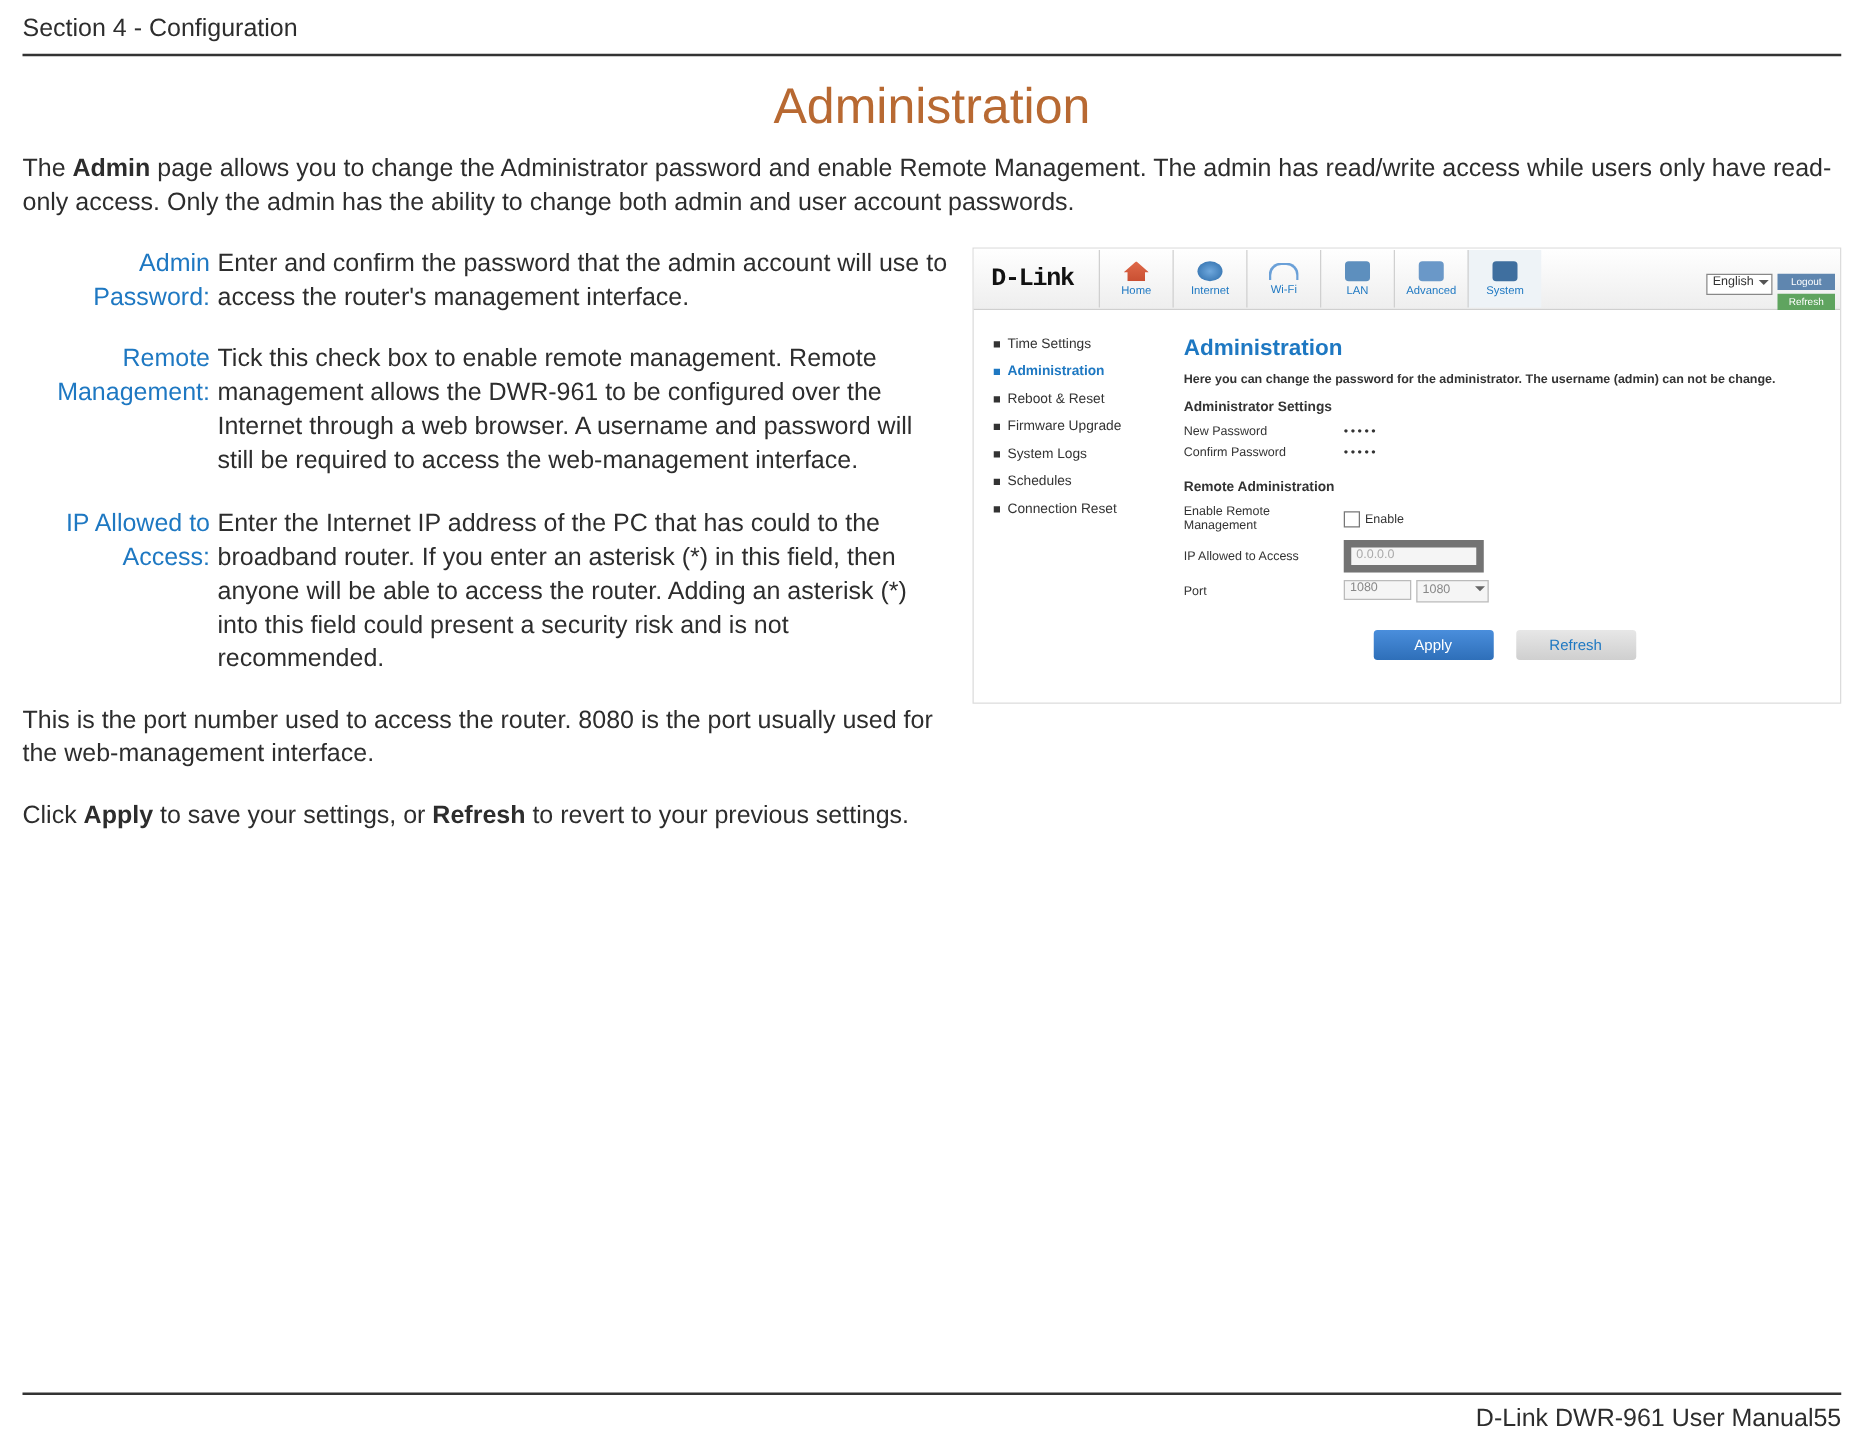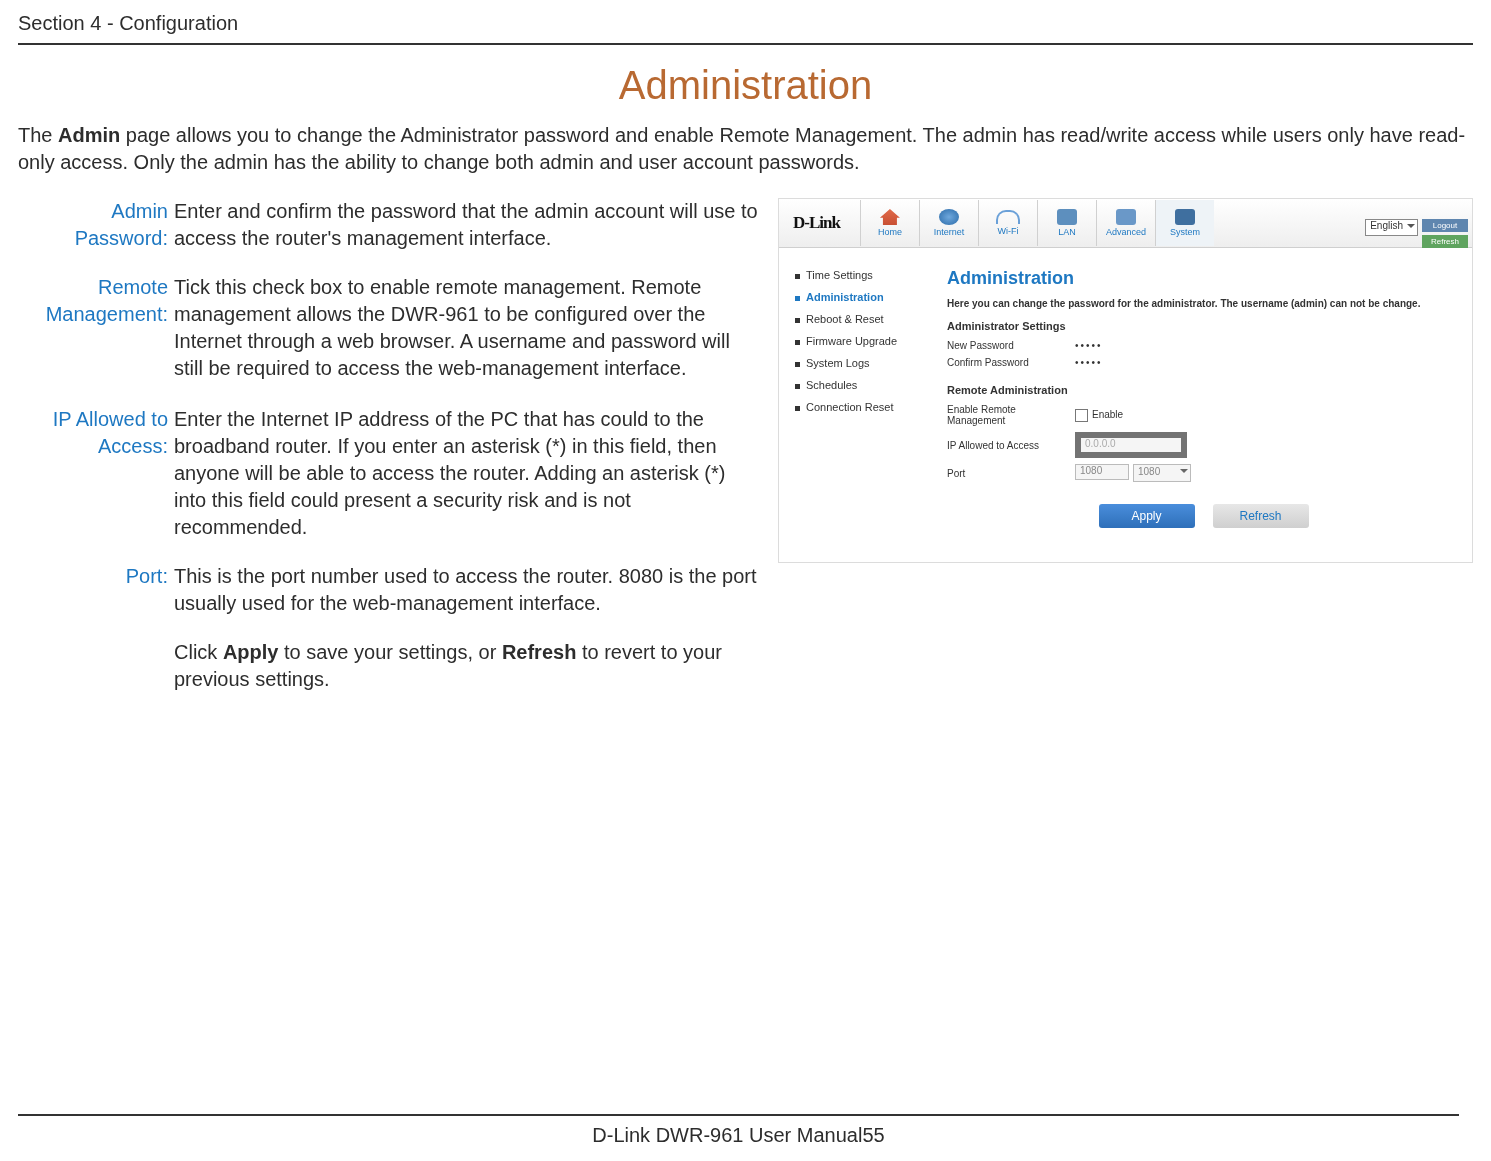--- a/index.html
+++ b/index.html
@@ -11,21 +11,21 @@
   .content{display:flex;gap:20px}
   .defs{flex:0 0 740px}
   .row{display:flex;margin-bottom:22px}
   .term{flex:0 0 150px;text-align:right;color:#1e78c2;font-size:20px;font-weight:500;padding-right:6px;line-height:1.35}
   .desc{flex:1;font-size:20px;line-height:1.35}
   .desc b{font-weight:700}
   
   .shot{flex:1;position:relative}
   .shot-box{border:1px solid #dcdcdc;background:#fff;font-size:10px;color:#333}
   .topbar{display:flex;align-items:center;height:48px;background:linear-gradient(#fff,#eeeeee);border-bottom:1px solid #cfcfcf;position:relative}
-  .dlink{font-family:Liberation Serif, serif;font-weight:700;font-size:17px;color:#111;padding:0 14px;letter-spacing:-1px}
+  .dlink{font-family:Liberation Mono, monospace;font-weight:700;font-size:20px;color:#111;padding:0 14px;letter-spacing:-1px}
   .navicons{display:flex;gap:0;margin-left:6px}
   .navicon{width:58px;height:46px;border-left:1px solid #d0d0d0;display:flex;flex-direction:column;align-items:center;justify-content:center;font-size:9px;color:#1e78c2}
   .navicon.sel{background:#eef3f7}
   .ico{width:20px;height:16px;margin-bottom:2px;background:#7aa6d6;border-radius:3px}
   .ico.home{background:linear-gradient(#e06a4a,#c94f32);clip-path:polygon(50% 0,100% 55%,85% 55%,85% 100%,15% 100%,15% 55%,0 55%)}
   .ico.globe{border-radius:50%;background:radial-gradient(#6fa8dd,#2a6aa8)}
   .ico.wifi{background:none;border:2px solid #6aa0d8;border-bottom:none;border-radius:10px 10px 0 0;height:12px}
   .ico.lan{background:#5d8fbe}
   .ico.adv{background:#6a98c8}
   .ico.sys{background:#3f6f9f}
@@ -50,21 +50,21 @@
   .pw{letter-spacing:2px}
   .cb{width:11px;height:11px;border:1px solid #777;margin-right:4px;display:inline-block;vertical-align:middle}
   .ip-in{border:6px solid #737373;width:92px;height:14px;padding:0 4px;color:#aaa;font-size:10px;background:#f5f5f5}
   .port-in{border:1px solid #bbb;width:44px;height:14px;padding:0 4px;font-size:10px;color:#888;background:#f5f5f5;margin-right:4px}
   .port-sel{border:1px solid #bbb;width:52px;height:16px;font-size:10px;color:#888;background:#f5f5f5;position:relative;padding-left:4px;line-height:14px}
   .port-sel:after{content:"";position:absolute;right:2px;top:4px;border:4px solid transparent;border-top-color:#666}
   .btnrow{display:flex;gap:18px;justify-content:center;margin-top:22px}
   .mbtn{width:96px;height:24px;border-radius:3px;color:#fff;font-size:12px;text-align:center;line-height:24px}
   .mbtn.apply{background:linear-gradient(#4a8edc,#2e6fb9)}
   .mbtn.refresh{background:linear-gradient(#e7e7e7,#cfcfcf);color:#1e78c2}
-  .footer{position:absolute;left:18px;right:32px;bottom:14px;border-top:2px solid #333;display:flex;justify-content:center;padding-top:8px;font-size:20px}
+  .footer{position:absolute;left:18px;right:18px;bottom:14px;border-top:2px solid #333;display:flex;justify-content:flex-end;padding-top:8px;font-size:20px}
 </style>
 </head>
 <body>
 
 <div class="page">
   <div class="sec-header">Section 4 - Configuration</div>
   <div class="title">Administration</div>
   <div class="intro">
     <span>The </span><b>Admin</b><span> page allows you to change the Administrator password and enable Remote Management. The admin has read/write access while users only have read-only access. Only the admin has the ability to change both admin and user account passwords.</span>
   </div>
@@ -77,21 +77,20 @@
       </div>
       <div class="row">
         <div class="term">Remote Management:</div>
         <div class="desc">Tick this check box to enable remote management. Remote management allows the DWR-961 to be configured over the Internet through a web browser. A username and password will still be required to access the web-management interface.</div>
       </div>
       <div class="row" style="margin-top:24px">
         <div class="term">IP Allowed to Access:</div>
         <div class="desc">Enter the Internet IP address of the PC that has could to the broadband router. If you enter an asterisk (*) in this field, then anyone will be able to access the router. Adding an asterisk (*) into this field could present a security risk and is not recommended.</div>
       </div>
       <div class="row">
-        <div class="term">Port:</div>
         <div class="desc">
           <span>This is the port number used to access the router. 8080 is the port usually used for the web-management interface.</span>
           <div style="height:22px"></div>
           <span>Click </span><b>Apply</b><span> to save your settings, or </span><b>Refresh</b><span> to revert to your previous settings.</span>
         </div>
       </div>
     </div>
 
     <div class="shot">
       <div class="shot-box">

